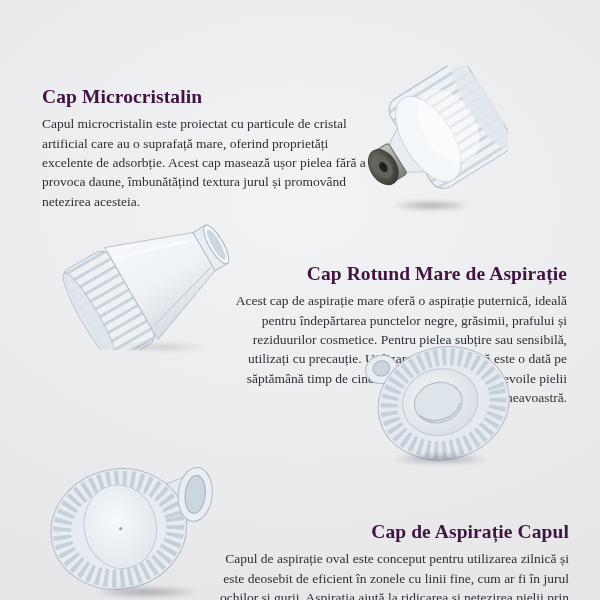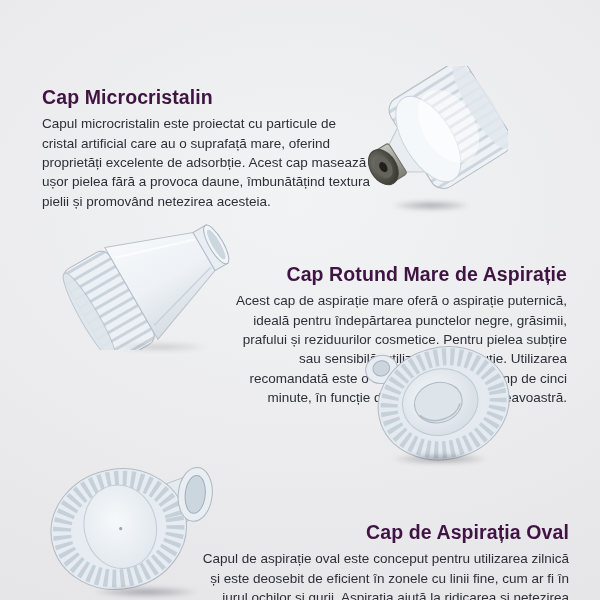--- a/index.html
+++ b/index.html
@@ -1,18 +1,18 @@
 <!DOCTYPE html>
 <html lang="ro"><head>
 <meta charset="utf-8">
 <style>
   html,body{margin:0;padding:0;background:#d8d8da;}
   .canvas{
     position:relative;width:600px;height:600px;overflow:hidden;
-    font-family:Liberation Sans, sans-serif;
+    font-family:Liberation Serif, serif;
     background:
       radial-gradient(130% 95% at 50% 34%, #f2f3f4 0%, #ebebed 48%, #e5e4e7 82%, #e1e0e3 100%);
   }
   .text-block{position:absolute;}
   .tb-heading{
     margin:0 0 6px 0;font-size:19.5px;font-weight:bold;color:#3f1342;
     letter-spacing:.1px;line-height:1.15;
   }
   .tb-body{
     margin:0;font-size:13.5px;line-height:1.43;color:#2e2e38;
@@ -38,21 +38,21 @@
   #sh3{left:378px;top:452px;width:124px;height:14px;}
   #sh4{left:78px;top:585px;width:136px;height:14px;}
 </style>
 </head>
 <body>
 
 <div class="canvas">
 
   <div class="text-block" id="s1">
     <h2 class="tb-heading">Cap Microcristalin</h2>
-    <p class="tb-body">Capul microcristalin este proiectat cu particule de cristal artificial care au o suprafață mare, oferind proprietăți excelente de adsorbție. Acest cap masează ușor pielea fără a provoca daune, îmbunătățind textura pielii și promovând netezirea acesteia.</p>
+    <p class="tb-body">Capul microcristalin este proiectat cu particule de cristal artificial care au o suprafață mare, oferind proprietăți excelente de adsorbție. Acest cap masează ușor pielea fără a provoca daune, îmbunătățind textura jurul și promovând netezirea acesteia.</p>
   </div>
 
   <figure class="figure" id="fig1" style="margin:0;" aria-label="Cap microcristalin transparent striat cu vârf metalic abraziv">
     <svg width="156" height="144" viewBox="0 0 156 144">
       <defs>
         <pattern id="ribs1" patternUnits="userSpaceOnUse" width="10" height="9">
           <rect width="10" height="9" fill="#eef2f6"></rect>
           <rect width="10" height="3" fill="#ccd5dd"></rect>
         </pattern>
         <linearGradient id="metal1" x1="0" y1="0" x2="0" y2="1">
@@ -152,17 +152,17 @@
         <g transform="rotate(18 170 58)">
           <ellipse cx="170" cy="58" rx="17" ry="27" fill="#e9eef3" stroke="#adb8c2" stroke-width="1"></ellipse>
           <ellipse cx="170" cy="58" rx="10" ry="19" fill="#ccd6de" stroke="#a2adb8" stroke-width="1"></ellipse>
         </g>
       </g>
     </svg>
   </figure>
   <div class="shadow" id="sh4"></div>
 
   <div class="text-block align-right" id="s4">
-    <h2 class="tb-heading">Cap de Aspirația Oval</h2>
+    <h2 class="tb-heading">Cap de Aspirație Capul</h2>
     <p class="tb-body">Capul de aspirație oval este conceput pentru utilizarea zilnică și este deosebit de eficient în zonele cu linii fine, cum ar fi în jurul ochilor și gurii. Aspirația ajută la ridicarea și netezirea pielii prin utilizarea regulată, oferind un efect natural de lifting al feței atunci când este utilizat cu o mișcare ascendentă.</p>
   </div>
 
 </div>
 
 </body></html>

